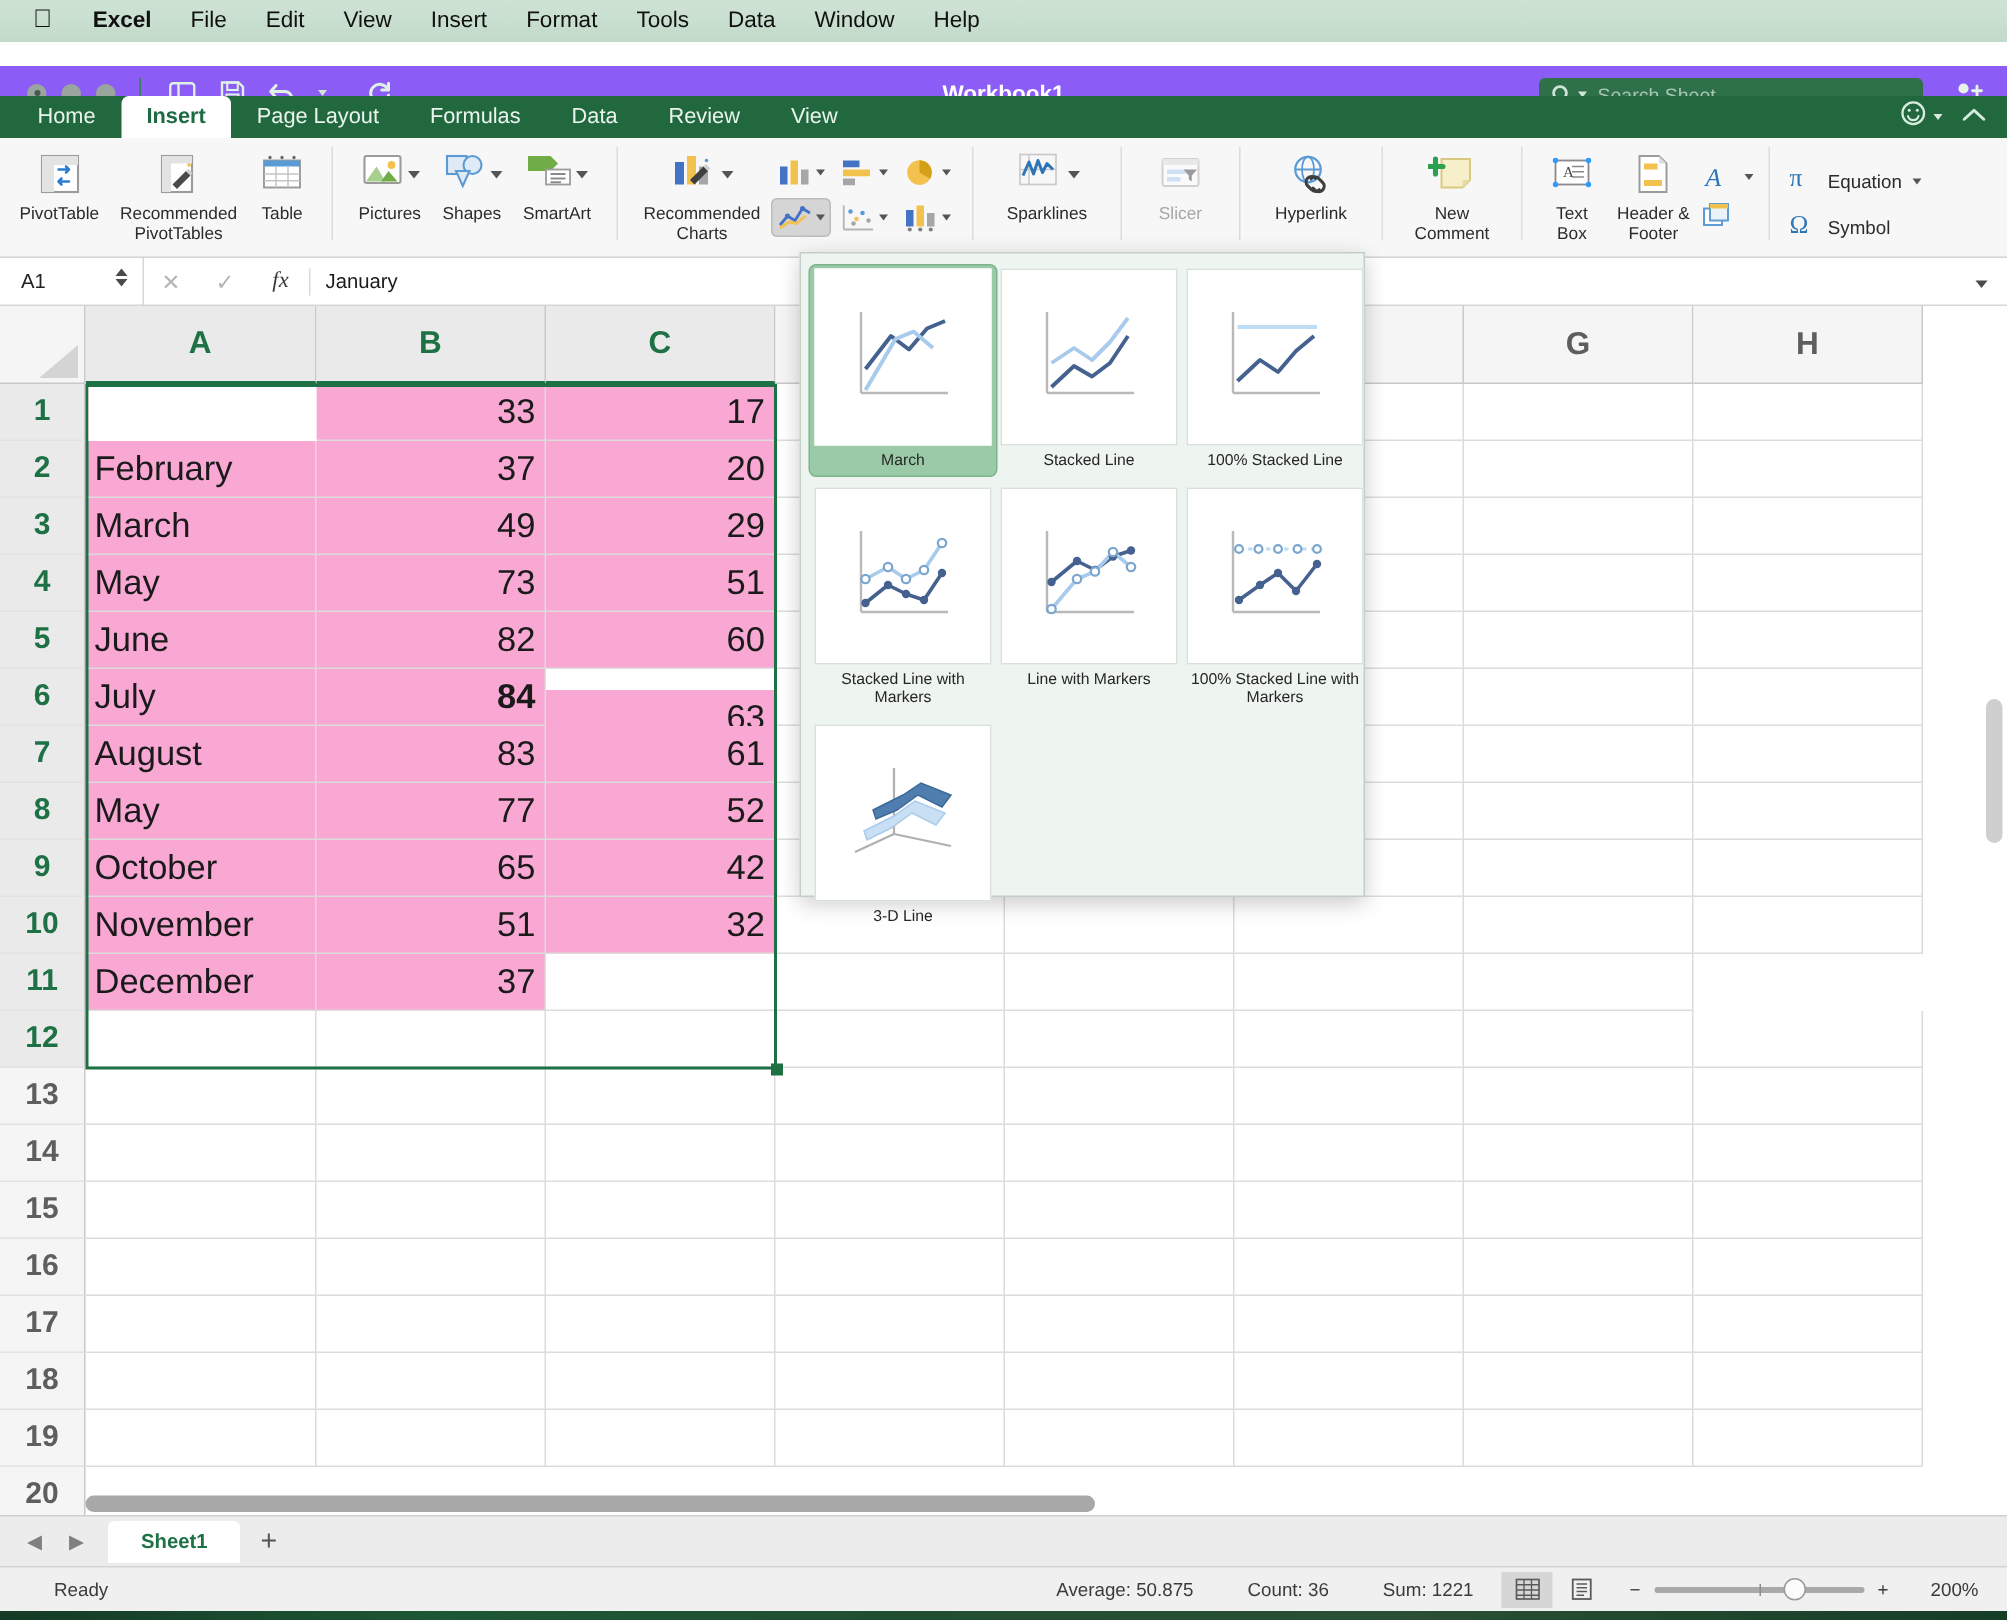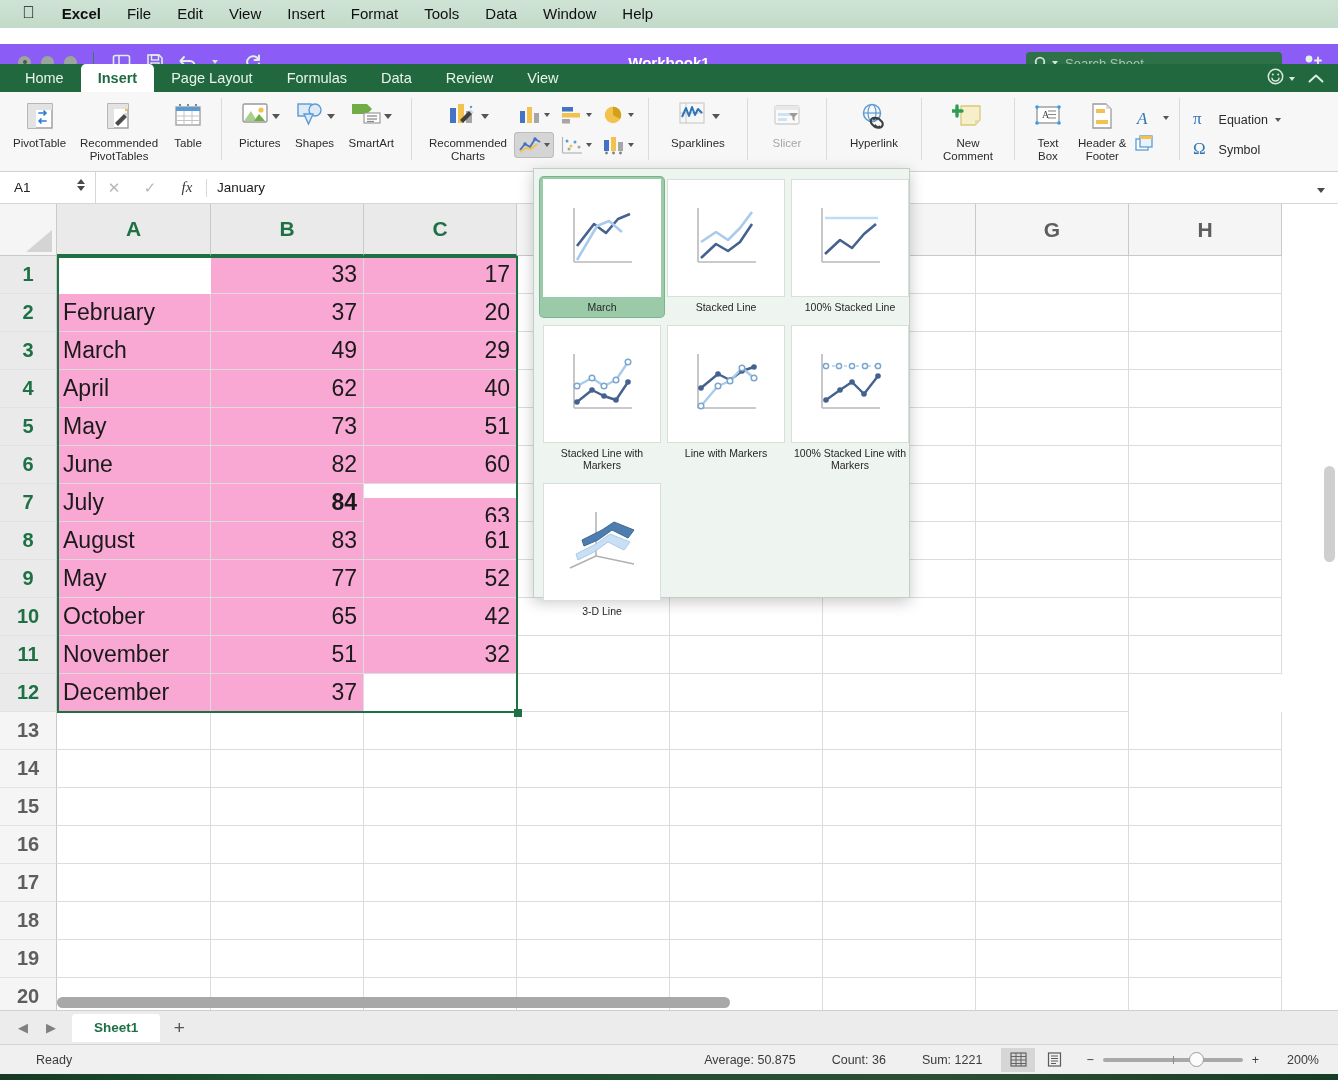--- a/index.html
+++ b/index.html
@@ -748,30 +748,20 @@
           <div class="cell shaded" style="width: 154px;">March</div>
           <div class="cell num shaded" style="width: 153px;">49</div>
           <div class="cell num shaded" style="width: 153px;">29</div>
           <div class="cell num" style="width: 153px;"></div>
           <div class="cell num" style="width: 153px;"></div>
           <div class="cell num" style="width: 153px;"></div>
           <div class="cell num" style="width: 153px;"></div>
           <div class="cell num" style="width: 153px;"></div>
         </div>
         <div class="crow">
-          <div class="cell shaded" style="width: 154px;">April</div>
-          <div class="cell num shaded" style="width: 153px;">62</div>
-          <div class="cell num shaded" style="width: 153px;">40</div>
-          <div class="cell num" style="width: 153px;"></div>
-          <div class="cell num" style="width: 153px;"></div>
-          <div class="cell num" style="width: 153px;"></div>
-          <div class="cell num" style="width: 153px;"></div>
-          <div class="cell num" style="width: 153px;"></div>
-        </div>
-        <div class="crow">
           <div class="cell shaded" style="width: 154px;">May</div>
           <div class="cell num shaded" style="width: 153px;">73</div>
           <div class="cell num shaded" style="width: 153px;">51</div>
           <div class="cell num" style="width: 153px;"></div>
           <div class="cell num" style="width: 153px;"></div>
           <div class="cell num" style="width: 153px;"></div>
           <div class="cell num" style="width: 153px;"></div>
           <div class="cell num" style="width: 153px;"></div>
         </div>
         <div class="crow">

